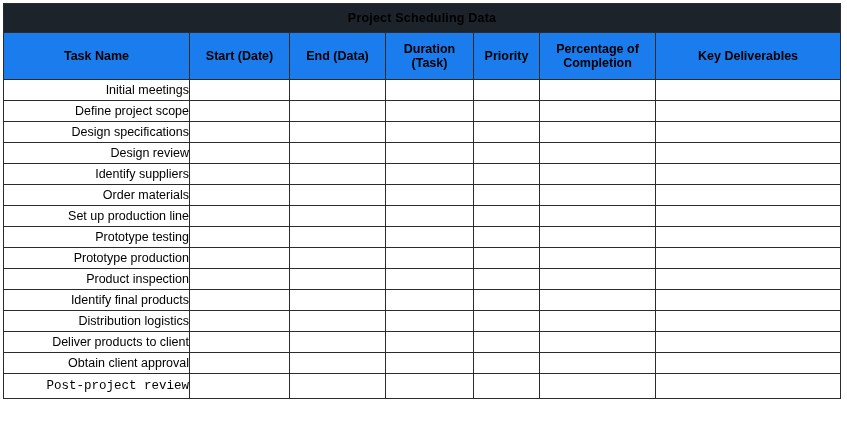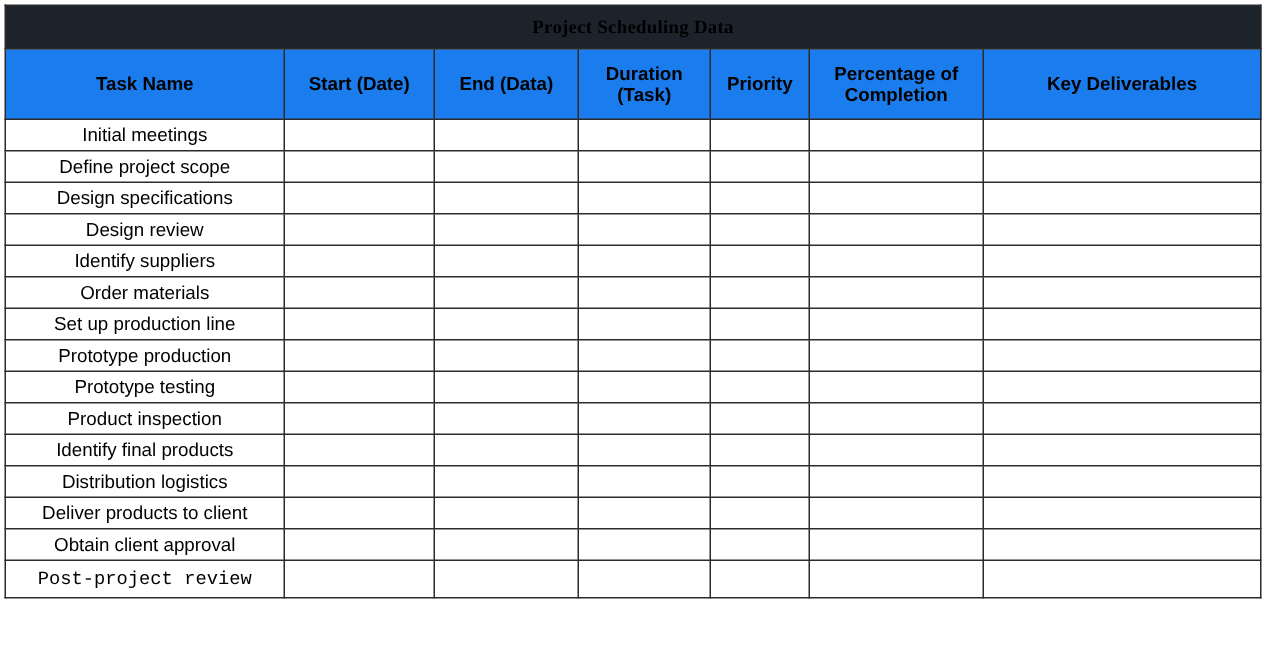--- a/index.html
+++ b/index.html
@@ -36,39 +36,38 @@
   
   .title-cell {
     background: #1d232b;
     color: #ffffff;
     text-align: center;
     font-weight: bold;
     font-size: 13.5px;
     height: 28px;
     letter-spacing: 0.2px;
     border: 1px solid #1d232b;
-    font-family: Liberation Serif, serif;
   }
   
   .hdr {
     background: #1b7ced;
     color: #ffffff;
     text-align: center;
     font-weight: bold;
     font-size: 12.5px;
     height: 46px;
     line-height: 1.15;
     vertical-align: middle;
     padding: 0 4px;
     border: 1px solid #2b2b2b;
   }
   
   td.task {
     height: 20px;
-    text-align: center;
+    text-align: right;
     padding-left: 4px;
     white-space: nowrap;
     overflow: hidden;
     background: #ffffff;
   }
   td.blank {
     height: 20px;
     background: #ffffff;
   }
   tr.last td {
@@ -169,30 +168,30 @@
         <tr>
           <td class="task">Set up production line</td>
           <td class="blank"></td>
           <td class="blank"></td>
           <td class="blank"></td>
           <td class="blank"></td>
           <td class="blank"></td>
           <td class="blank"></td>
         </tr>
         <tr>
+          <td class="task">Prototype testing</td>
+          <td class="blank"></td>
+          <td class="blank"></td>
+          <td class="blank"></td>
+          <td class="blank"></td>
+          <td class="blank"></td>
+          <td class="blank"></td>
+        </tr>
+        <tr>
           <td class="task">Prototype production</td>
-          <td class="blank"></td>
-          <td class="blank"></td>
-          <td class="blank"></td>
-          <td class="blank"></td>
-          <td class="blank"></td>
-          <td class="blank"></td>
-        </tr>
-        <tr>
-          <td class="task">Prototype testing</td>
           <td class="blank"></td>
           <td class="blank"></td>
           <td class="blank"></td>
           <td class="blank"></td>
           <td class="blank"></td>
           <td class="blank"></td>
         </tr>
         <tr>
           <td class="task">Product inspection</td>
           <td class="blank"></td>

